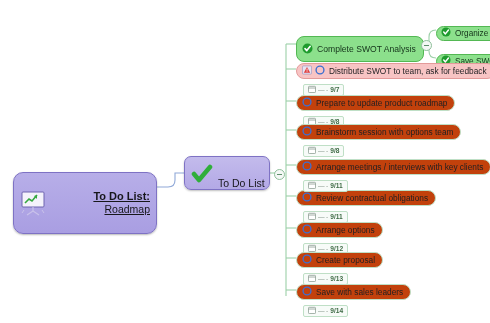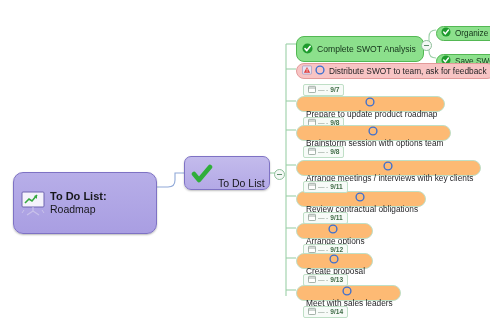--- a/index.html
+++ b/index.html
@@ -15,21 +15,21 @@
 
   
   .root{
     position:absolute;left:13px;top:172px;width:144px;height:62px;
     background:linear-gradient(180deg,#b7aee8 0%,#a99ee2 100%);
     border:1px solid #7e72c4;border-radius:10px;
     box-shadow:0 1px 2px rgba(0,0,0,.28);
     display:flex;align-items:center;box-sizing:border-box;padding:4px 6px 4px 4px;
   }
   .root-icon{width:30px;height:30px;flex:0 0 30px;margin-right:2px;}
-  .root-text{flex:1;text-align:left;color:#17171b;line-height:13px;}
+  .root-text{flex:1;text-align:right;color:#17171b;line-height:13px;text-decoration:underline;}
   .root-title{font-weight:bold;font-size:11px;display:block;}
   .root-sub{font-size:10.5px;display:block;}
 
   
   .center{
     position:absolute;left:184px;top:156px;width:86px;height:34px;
     background:linear-gradient(180deg,#c3bbec 0%,#b3a9e6 100%);
     border:1px solid #7e72c4;border-radius:7px;
     box-shadow:0 1px 2px rgba(0,0,0,.25);
     display:flex;align-items:flex-end;box-sizing:border-box;padding-left:6px;
@@ -41,21 +41,21 @@
   .pill{
     display:inline-flex;align-items:center;box-sizing:border-box;
     height:16px;padding:0 7px 0 5px;border-radius:8px;
     font-size:8.3px;color:#1f1f22;white-space:nowrap;
   }
   .pill.done{
     background:#8ce08c;border:1px solid #53b853;color:#14331a;
     height:26px;font-size:8.6px;
   }
   .pill.alert{background:#f8c4c4;border:1px solid #e39a9a;}
-  .pill.open{background:#fdba74;border:1px solid #bfdfc6;flex-direction:column;}
+  .pill.open{background:#c2410c;border:1px solid #bfdfc6;}
   .pill .txt{margin-left:4px;}
 
   .datechip{
     display:inline-flex;align-items:center;gap:2px;
     margin-left:7px;margin-top:2px;
     height:12px;padding:0 4px;box-sizing:border-box;
     background:#f7fbf8;border:1px solid #bfdfc6;border-radius:2px;
     font-size:6.6px;color:#4a5a4e;white-space:nowrap;
   }
   .datechip .dash{color:#8a9a8e;letter-spacing:-.5px;}
@@ -348,21 +348,21 @@
     </div>
   </div>
 
   <div class="task" style="left:296px;top:282px;">
     <span class="pill open">
       <span>
         <svg viewBox="0 0 11 11" width="10" height="10">
             <circle cx="5.5" cy="5.5" r="4.3" fill="none" stroke="#3c6fd0" stroke-width="1.5"></circle>
           </svg>
       </span>
-      <span class="txt">Meet with sales leaders</span>
+      <span class="txt">Save with sales leaders</span>
     </span>
     <div>
       <span class="datechip">
         <span>
           <svg viewBox="0 0 9 9" width="8" height="8">
               <rect x="0.5" y="1.5" width="8" height="7" rx="1" fill="#ffffff" stroke="#7e8f84" stroke-width=".8"></rect>
               <line x1="0.5" y1="3.4" x2="8.5" y2="3.4" stroke="#7e8f84" stroke-width=".8"></line>
             </svg>
         </span>
         <span class="dash">—</span>

